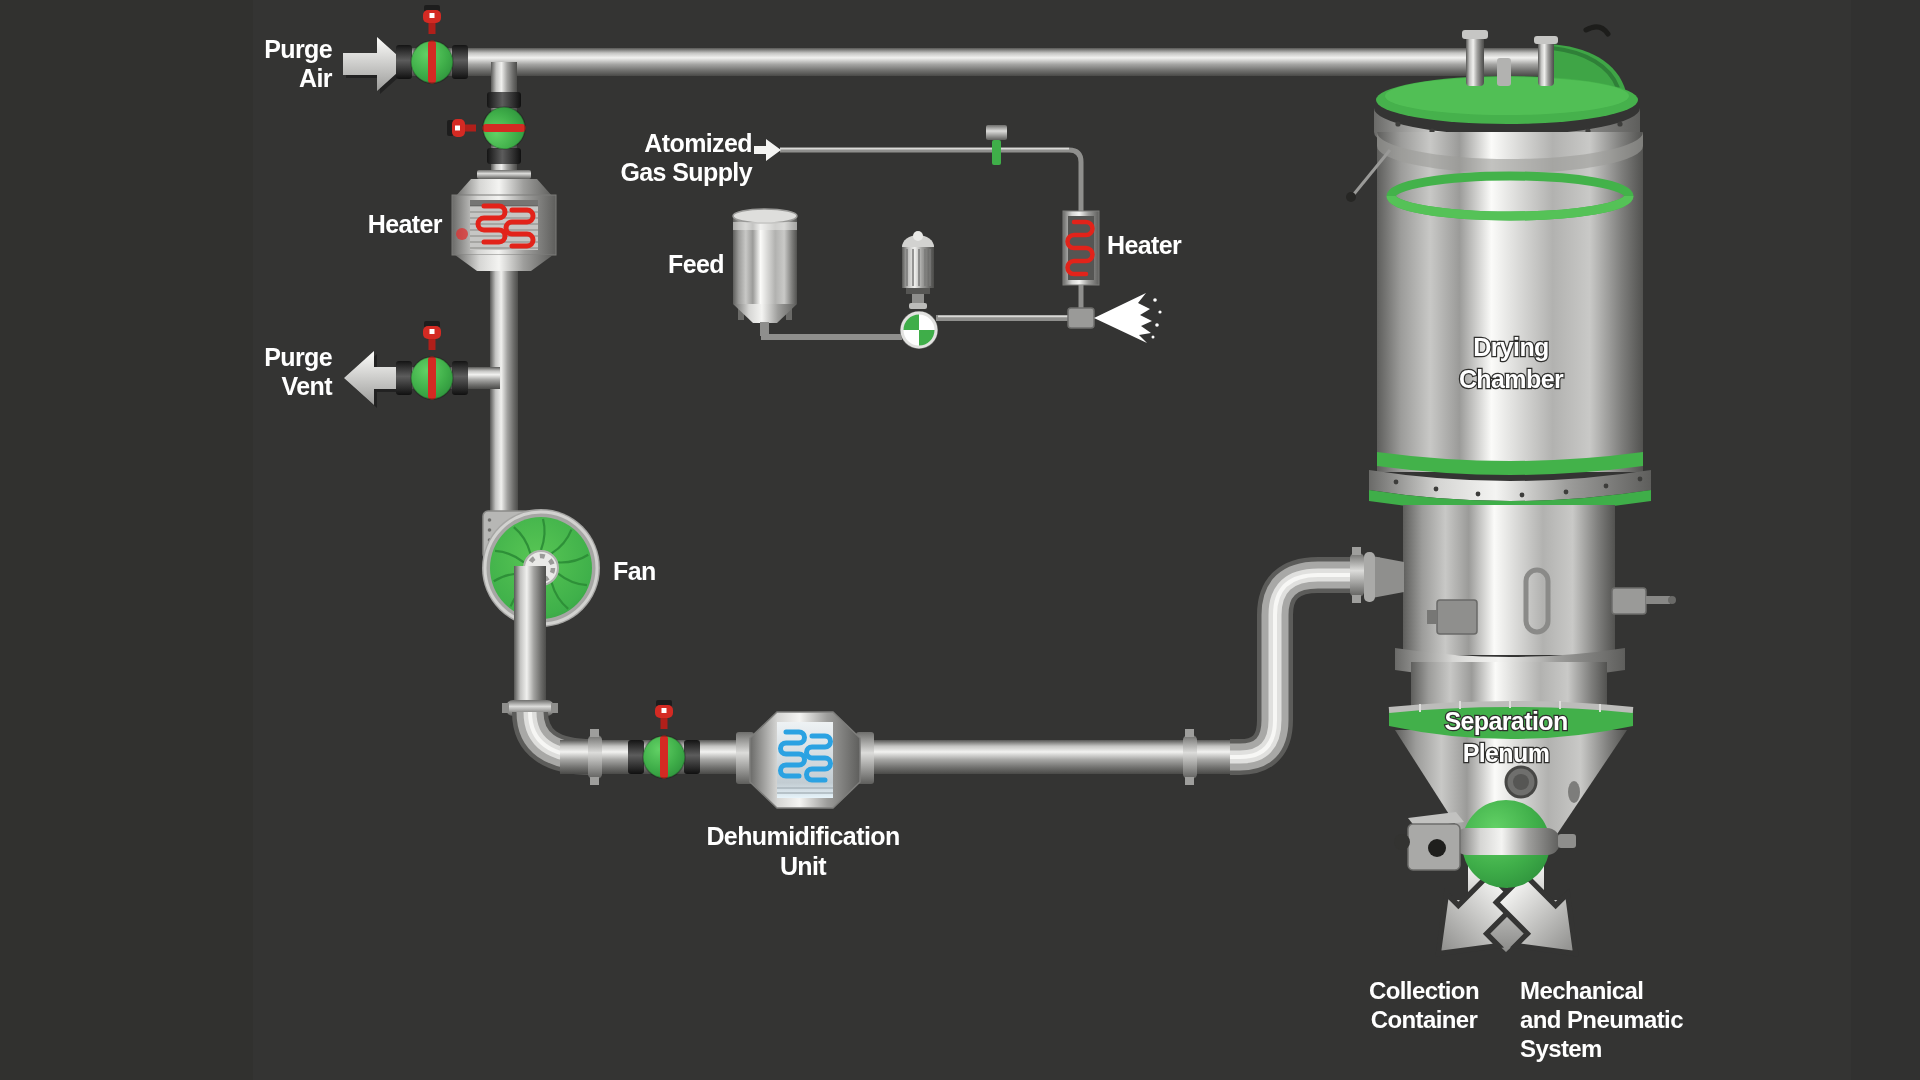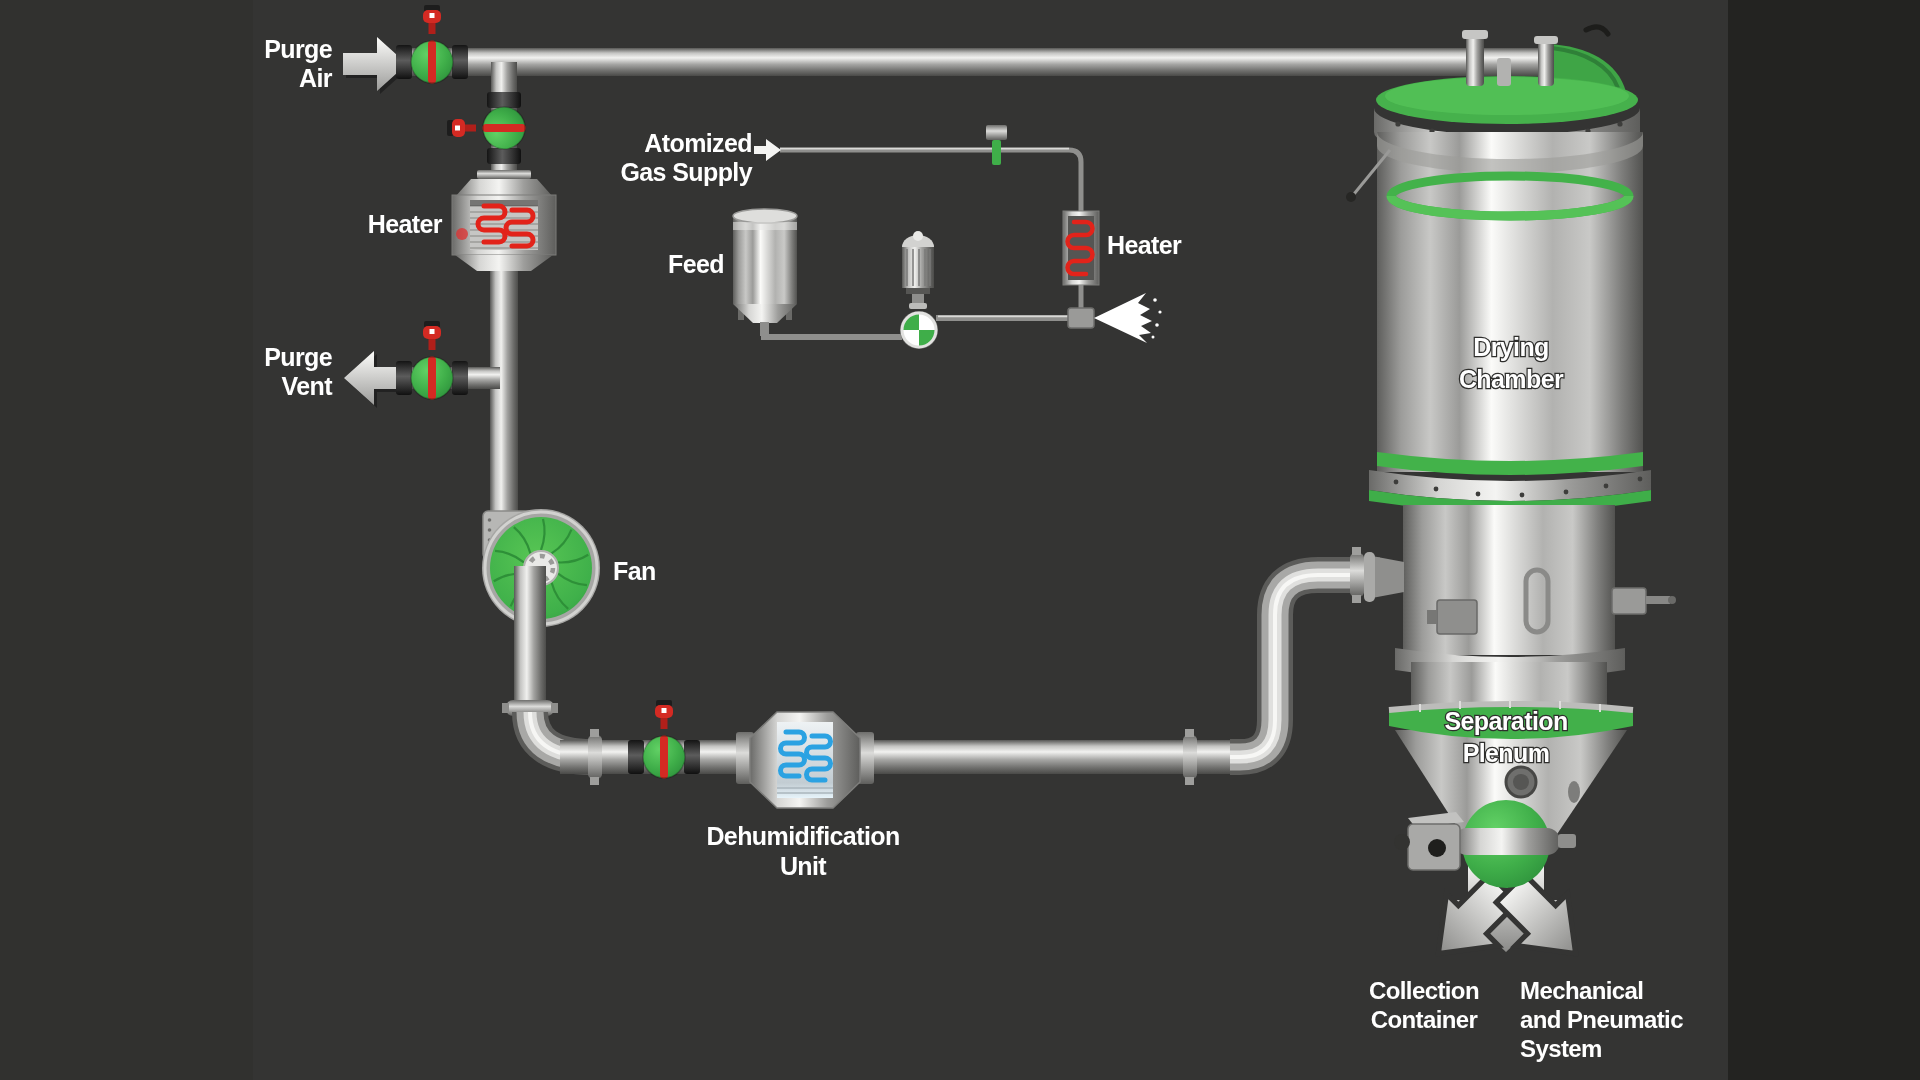--- a/index.html
+++ b/index.html
@@ -1,16 +1,16 @@
 <!DOCTYPE html>
 <html><head>
 <meta charset="utf-8">
 <style>
   html,body{margin:0;padding:0;background:#232321;}
-  .stage{position:relative;width:1728px;height:1080px;overflow:hidden;background:#343433;
+  .stage{position:relative;width:1920px;height:1080px;overflow:hidden;background:#343433;
          font-family:"Liberation Sans",sans-serif;}
   svg{position:absolute;left:0;top:0;}
   text{font-family:"Liberation Sans",sans-serif;font-weight:bold;fill:#ffffff;
        letter-spacing:-0.6px;}
   .lbl{font-size:25px;}
   .lbl-sm{font-size:24px;}
   .on-metal{paint-order:stroke;stroke:#2f2f2d;stroke-width:2.5px;}
 </style>
 </head>
 <body>

